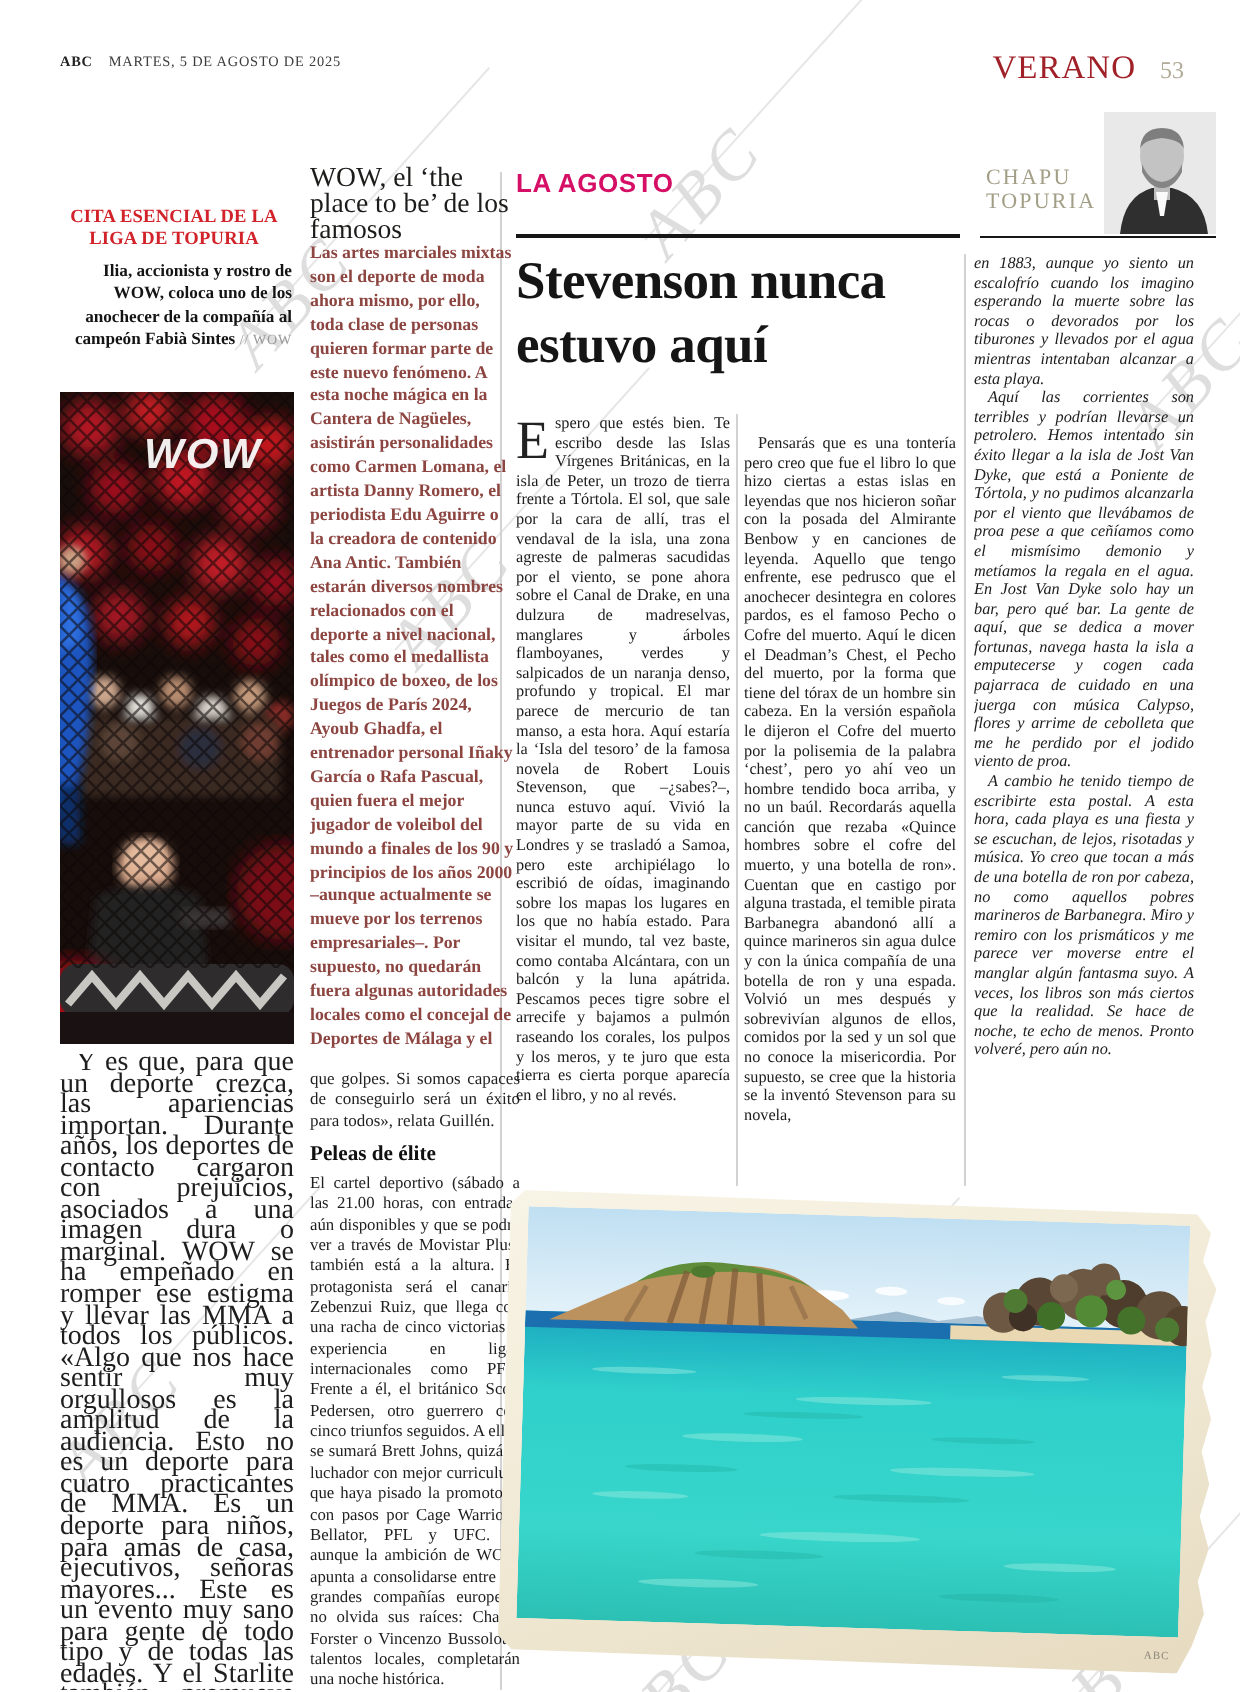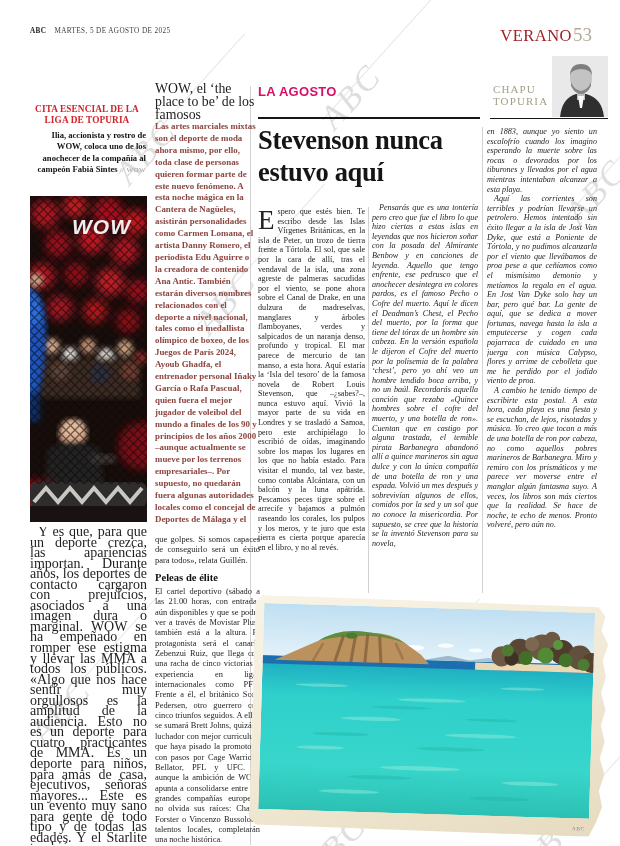--- a/index.html
+++ b/index.html
@@ -9,21 +9,21 @@
   
   .wm{position:absolute;transform:rotate(-48deg);color:#cdcdcd;opacity:.65;pointer-events:none;}
   .wm .wline{display:block;width:190px;height:1px;background:#d9d9d9;margin-bottom:-14px;}
   .wm .wtxt{font-family:"Liberation Serif",serif;font-style:italic;font-size:34px;letter-spacing:3px;color:#cdcdcd;}
 
   
   .hdr-left{position:absolute;left:30px;top:27px;font-size:7.2px;letter-spacing:.4px;color:#3c3c3c;text-align:center;}
   .hdr-left b{font-weight:700;color:#222;margin-right:8px;}
   .hdr-right{position:absolute;right:28px;top:24px;text-align:right;}
   .hdr-right .sec{font-size:16.5px;color:#a02128;letter-spacing:.5px;}
-  .hdr-right .pg{font-size:19px;color:#b3ab99;margin-left:1px;}
+  .hdr-right .pg{font-size:12px;color:#b3ab99;margin-left:12px;}
 
   
   .vrule{position:absolute;width:1px;background:#d2d2d2;}
   .hrule{position:absolute;background:#161616;}
 
   
   .wow-headline{position:absolute;left:155px;top:82px;width:103px;font-size:13.8px;line-height:13.2px;color:#1c1c1a;}
   .kicker{position:absolute;left:28px;top:104px;width:118px;text-align:center;color:#d2232a;
           font-weight:700;font-size:9.3px;line-height:10.6px;letter-spacing:.1px;}
   .caption{position:absolute;left:28px;top:130px;width:118px;text-align:right;
@@ -52,21 +52,21 @@
           letter-spacing:1.1px;color:#a39f87;}
   .portrait{position:absolute;left:552px;top:56px;width:56px;height:61px;overflow:hidden;background:#fff;}
 
   .postal-title{position:absolute;left:258px;top:124px;width:226px;font-size:26.5px;line-height:32px;
                 color:#151515;letter-spacing:-.3px;}
 
   .pcol{position:absolute;overflow:hidden;font-size:8.15px;line-height:9.6px;text-align:justify;color:#1c1c1c;}
   .pcol p{margin:0;text-indent:7px;}
   .pcol p.nofirst{text-indent:0;}
   .pc1{left:258px;top:207px;width:107px;height:386px;}
-  .pc2{left:372px;top:203px;width:106px;height:386px;font-style:italic;}
+  .pc2{left:372px;top:217px;width:106px;height:386px;}
   .pc3{left:487px;top:127px;width:110px;height:466px;font-style:italic;}
 
   .dropcap{float:left;font-size:27px;line-height:23px;padding:2px 3px 0 0;color:#222;}
 
   
   .postcard{position:absolute;left:252px;top:600px;width:354px;height:232px;
             transform:rotate(1.7deg);
             background:linear-gradient(160deg,#f8f4e6 0%,#f0e8d3 55%,#e6dbc0 100%);
             box-shadow:2px 4px 9px rgba(0,0,0,.28);
             clip-path:polygon(0 3%,2% 0,97% 1%,99% 5%,98% 11%,100% 17%,98.6% 24%,99.6% 31%,98.4% 38%,

